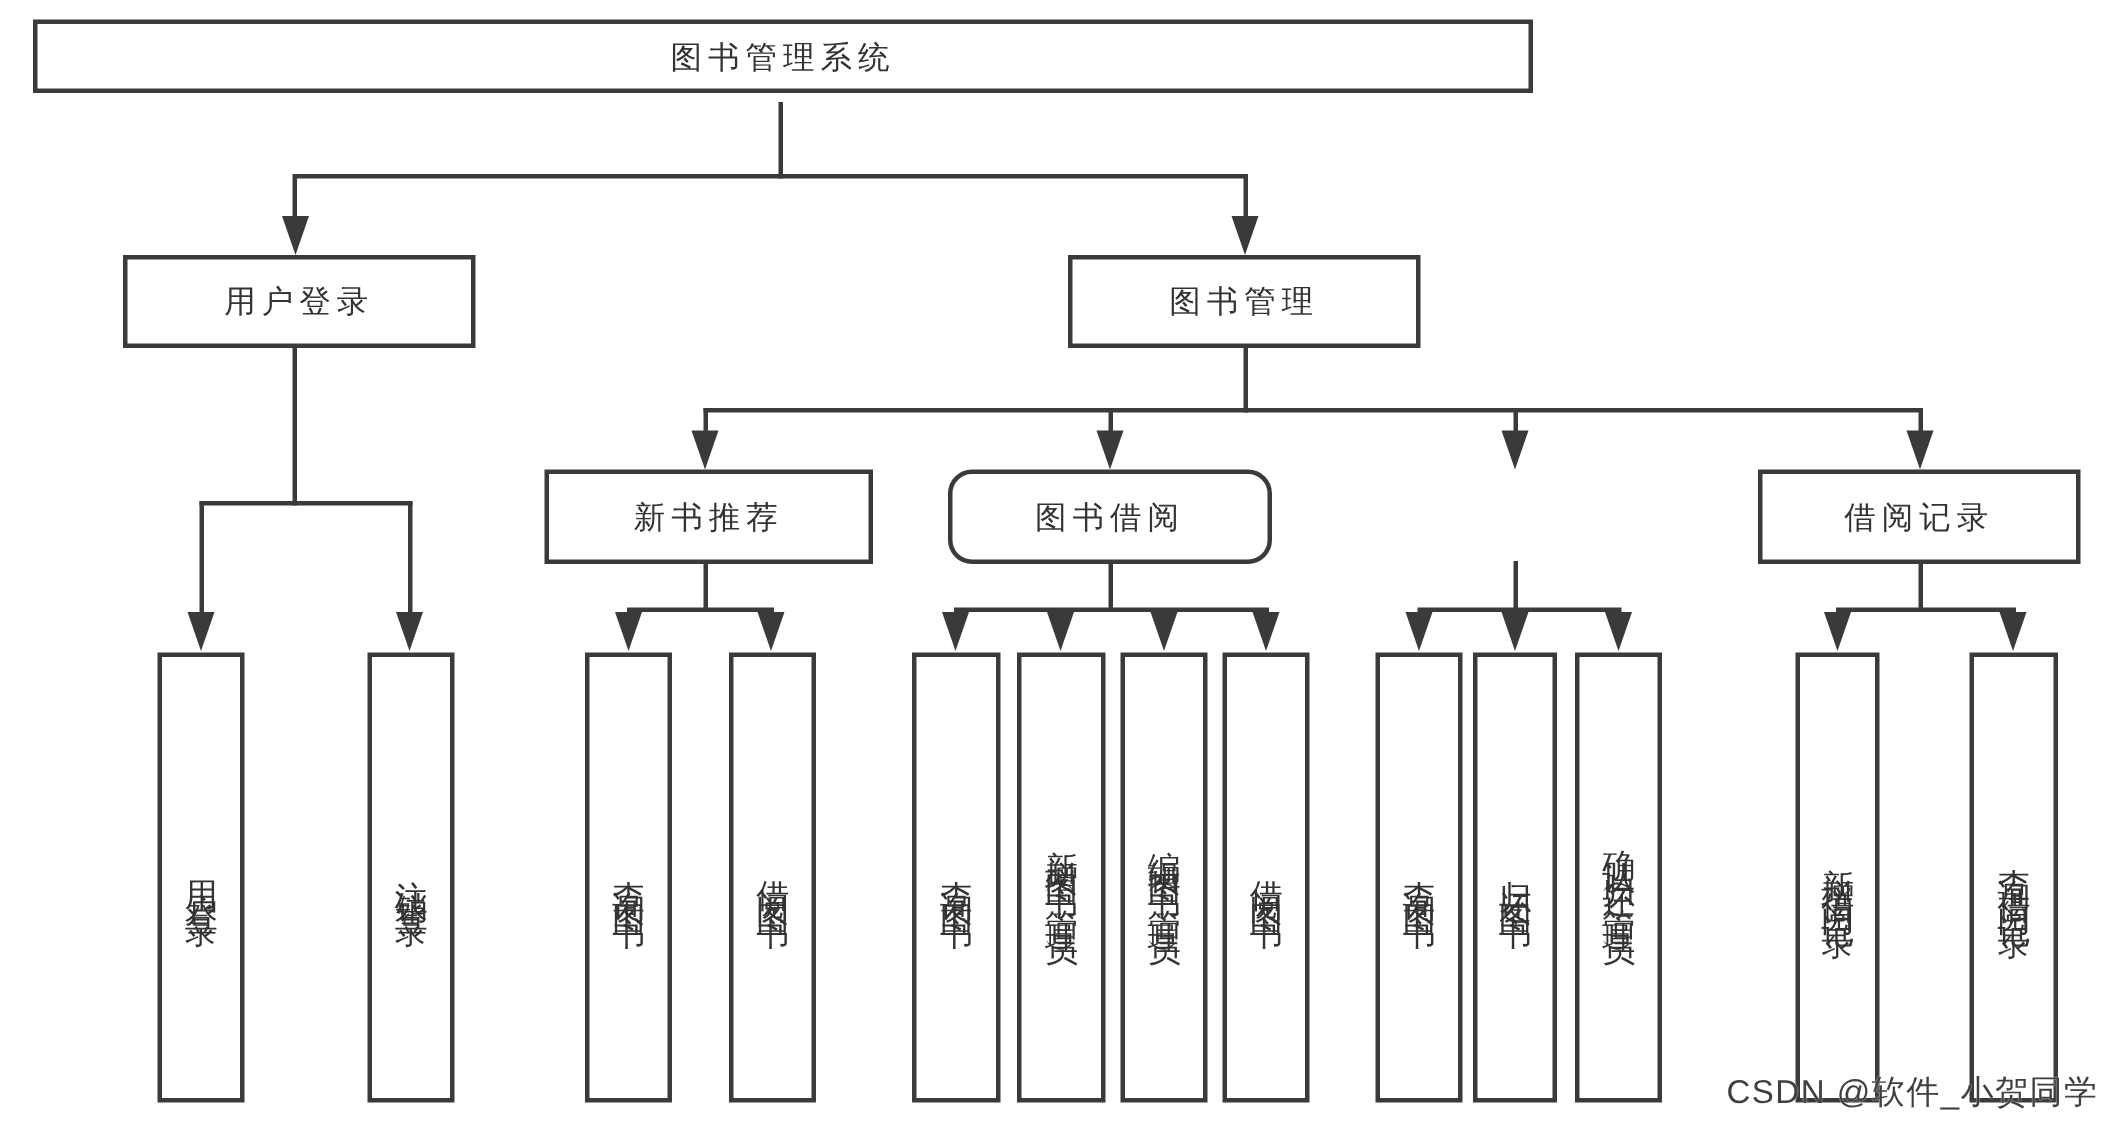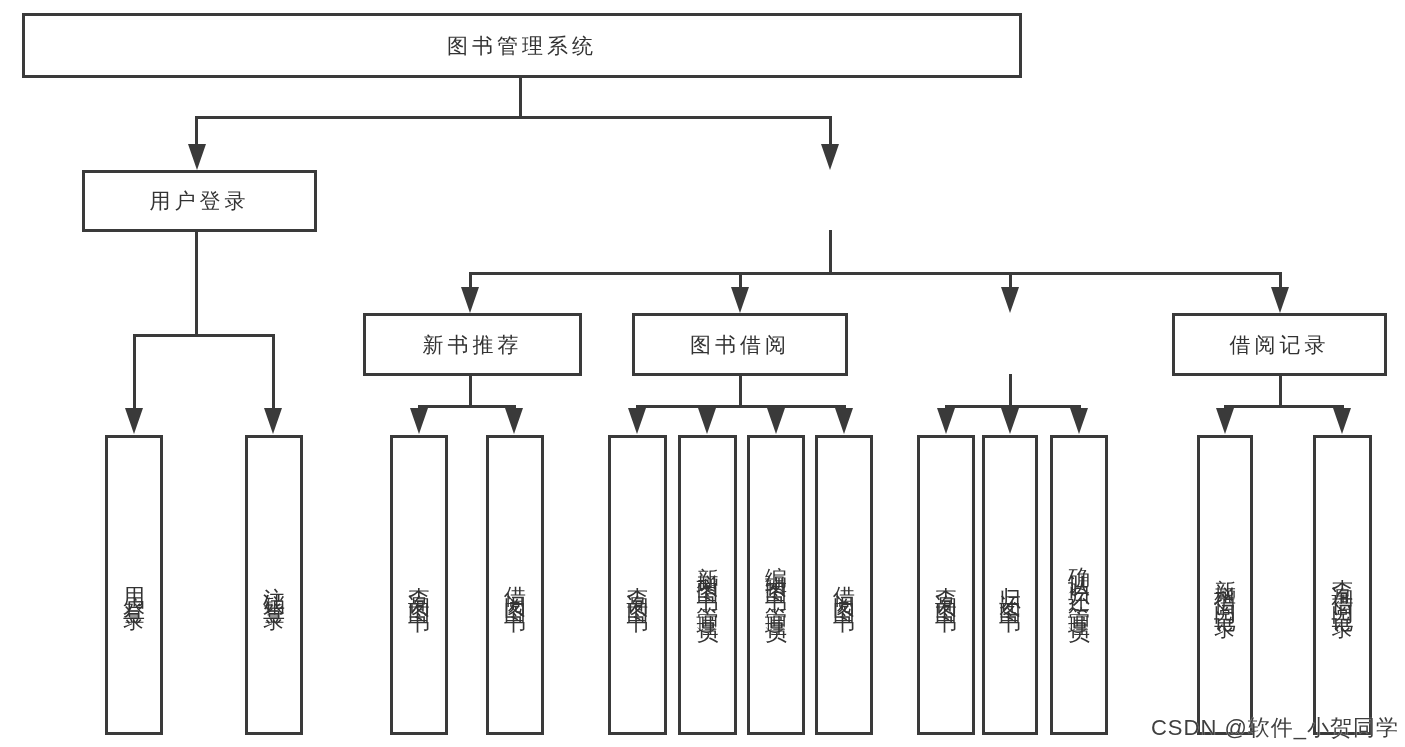--- a/index.html
+++ b/index.html
@@ -63,33 +63,36 @@
     letter-spacing: 1px;
     z-index: 5;
     text-shadow: 0 0 1px #ffffff;
   }
 </style>
 </head>
 <body>
 
 <div class="canvas">
 
-  <div class="box" style="left:22px; top:13px; width:1000px; height:65px;">
+  <div class="box" style="left:22px; top:13px; width:1000px; height:49px;">
     <span>图书管理系统</span>
   </div>
 
   <div class="vline" style="left:519px; top:68px; height:51px;"></div>
   <div class="hline" style="left:196px; top:116px; width:636px;"></div>
   <div class="vline" style="left:195px; top:116px; height:29px;"></div>
   <div class="arrow" style="left:188px; top:144px;"></div>
   <div class="vline" style="left:829px; top:116px; height:29px;"></div>
   <div class="arrow" style="left:821px; top:144px;"></div>
 
   <div class="box" style="left:82px; top:170px; width:235px; height:62px;">
     <span>用户登录</span>
+  </div>
+  <div class="box" style="left:712px; top:170px; width:235px; height:62px;">
+    <span>图书管理</span>
   </div>
 
   <div class="vline" style="left:195px; top:230px; height:107px;"></div>
   <div class="hline" style="left:133px; top:334px; width:142px;"></div>
   <div class="vline" style="left:133px; top:334px; height:74px;"></div>
   <div class="arrow" style="left:125px; top:408px;"></div>
   <div class="vline" style="left:272px; top:334px; height:74px;"></div>
   <div class="arrow" style="left:264px; top:408px;"></div>
 
   <div class="vline" style="left:829px; top:230px; height:45px;"></div>
@@ -99,21 +102,21 @@
   <div class="vline" style="left:739px; top:272px; height:18px;"></div>
   <div class="arrow" style="left:731px; top:287px;"></div>
   <div class="vline" style="left:1009px; top:272px; height:18px;"></div>
   <div class="arrow" style="left:1001px; top:287px;"></div>
   <div class="vline" style="left:1279px; top:272px; height:18px;"></div>
   <div class="arrow" style="left:1271px; top:287px;"></div>
 
   <div class="box" style="left:363px; top:313px; width:219px; height:63px;">
     <span>新书推荐</span>
   </div>
-  <div class="box" style="left:632px; top:313px; width:216px; height:63px;">
+  <div class="box" style="left:632px; top:313px; width:216px; height:63px;border-radius:16px;">
     <span>图书借阅</span>
   </div>
   <div class="box" style="left:1172px; top:313px; width:215px; height:63px;">
     <span>借阅记录</span>
   </div>
 
   <div class="vline" style="left:469px; top:374px; height:33px;"></div>
   <div class="hline" style="left:418px; top:405px; width:98px;"></div>
   <div class="arrow" style="left:410px; top:408px;"></div>
   <div class="arrow" style="left:505px; top:408px;"></div>

